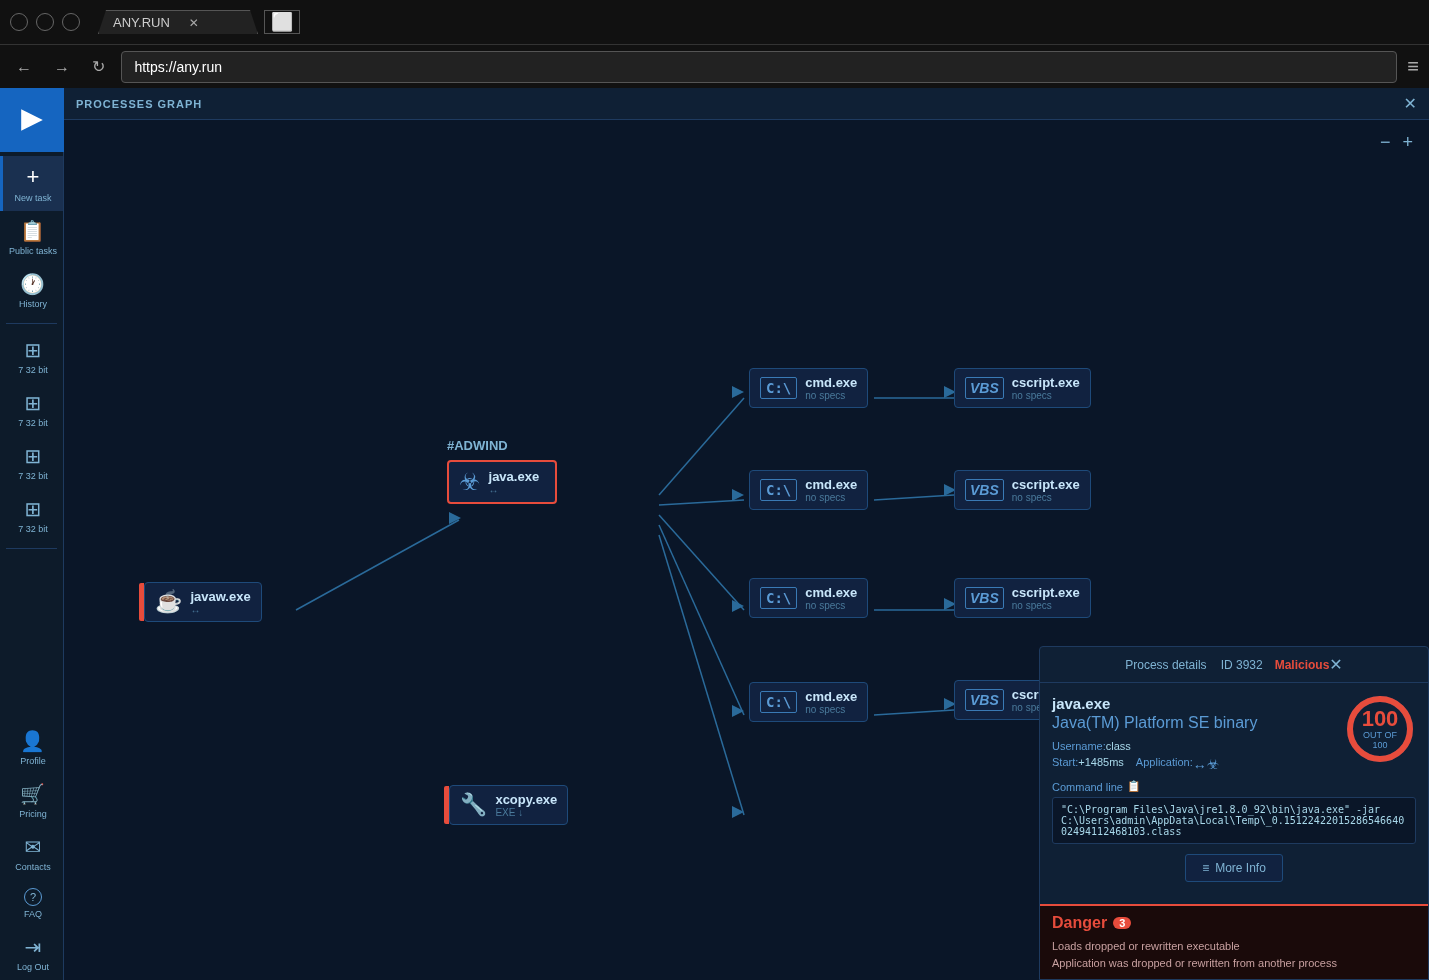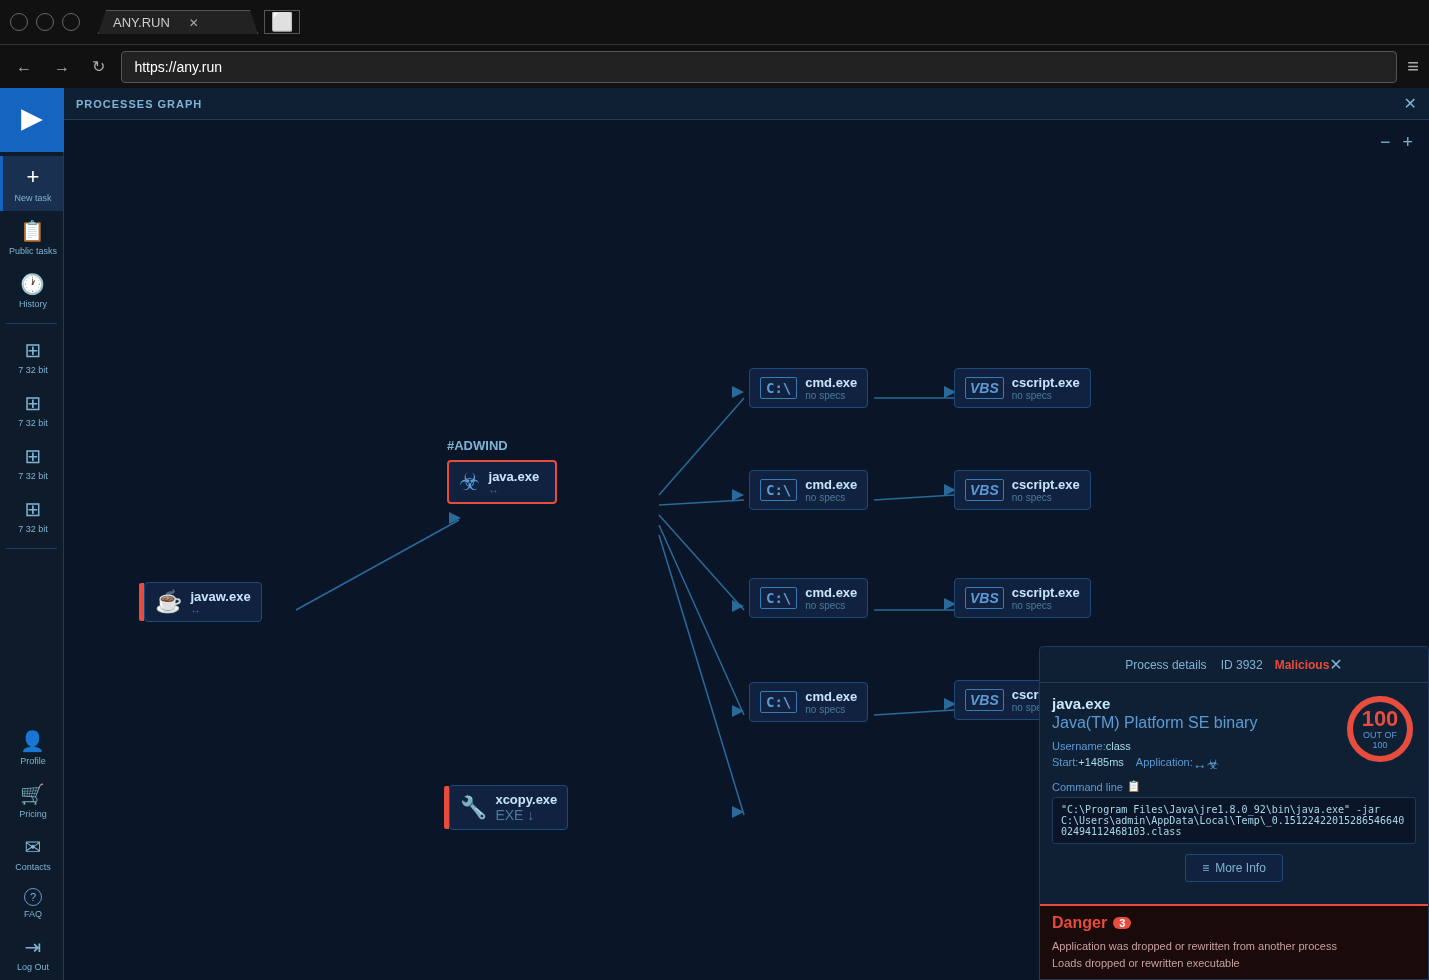--- a/index.html
+++ b/index.html
@@ -581,21 +581,21 @@
           </div>
         </div>
       </div>
 
       <div class="process-node" style="position:absolute; left:385px; top:665px;">
         <div class="node-box" style="position:relative;">
           <div class="node-red-bar"></div>
           <span class="node-icon" style="font-size:22px;">🔧</span>
           <div class="node-info">
             <span class="node-name">xcopy.exe</span>
-            <span class="node-sub" style="font-size:14px; color:#4a7a9b;">EXE ↓</span>
+            <span class="node-sub" style="font-size:10px; color:#4a7a9b;">EXE ↓</span>
           </div>
         </div>
       </div>
 
       <div class="details-panel">
         <div class="details-header">
           <div style="display:flex; align-items:center; gap:6px;">
             <span class="details-title">Process details</span>
             <span class="details-id">ID 3932</span>
             <span class="details-malicious">Malicious</span>
@@ -645,20 +645,20 @@
               <span>More Info</span>
             </button>
           </div>
         </div>
 
         <div class="danger-section">
           <div class="danger-header">
             <span class="danger-label">Danger</span>
             <span class="danger-count">3</span>
           </div>
+          <div class="danger-text">Loads dropped or rewritten executable</div>
           <div class="danger-text">Application was dropped or rewritten from another process</div>
-          <div class="danger-text">Loads dropped or rewritten executable</div>
         </div>
       </div>
 
     </div>
   </div>
 </div>
 
 </body></html>

